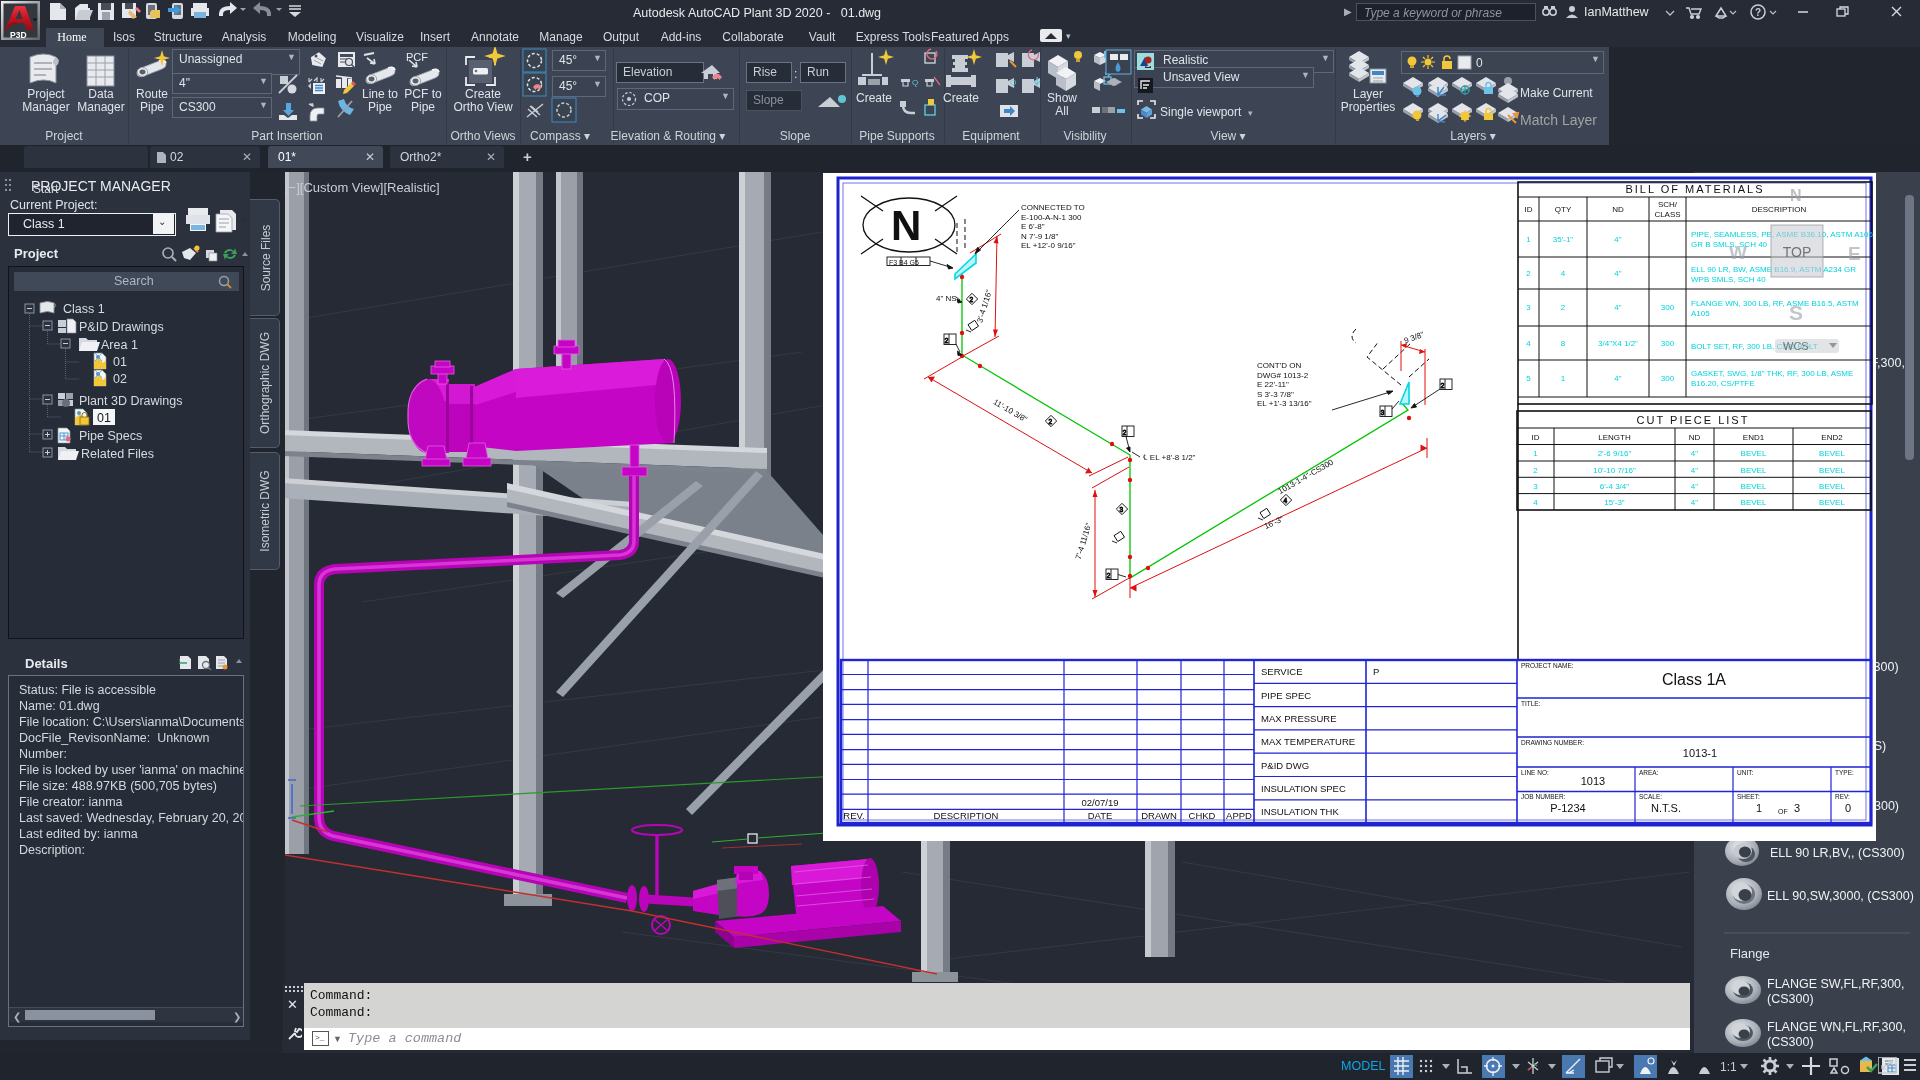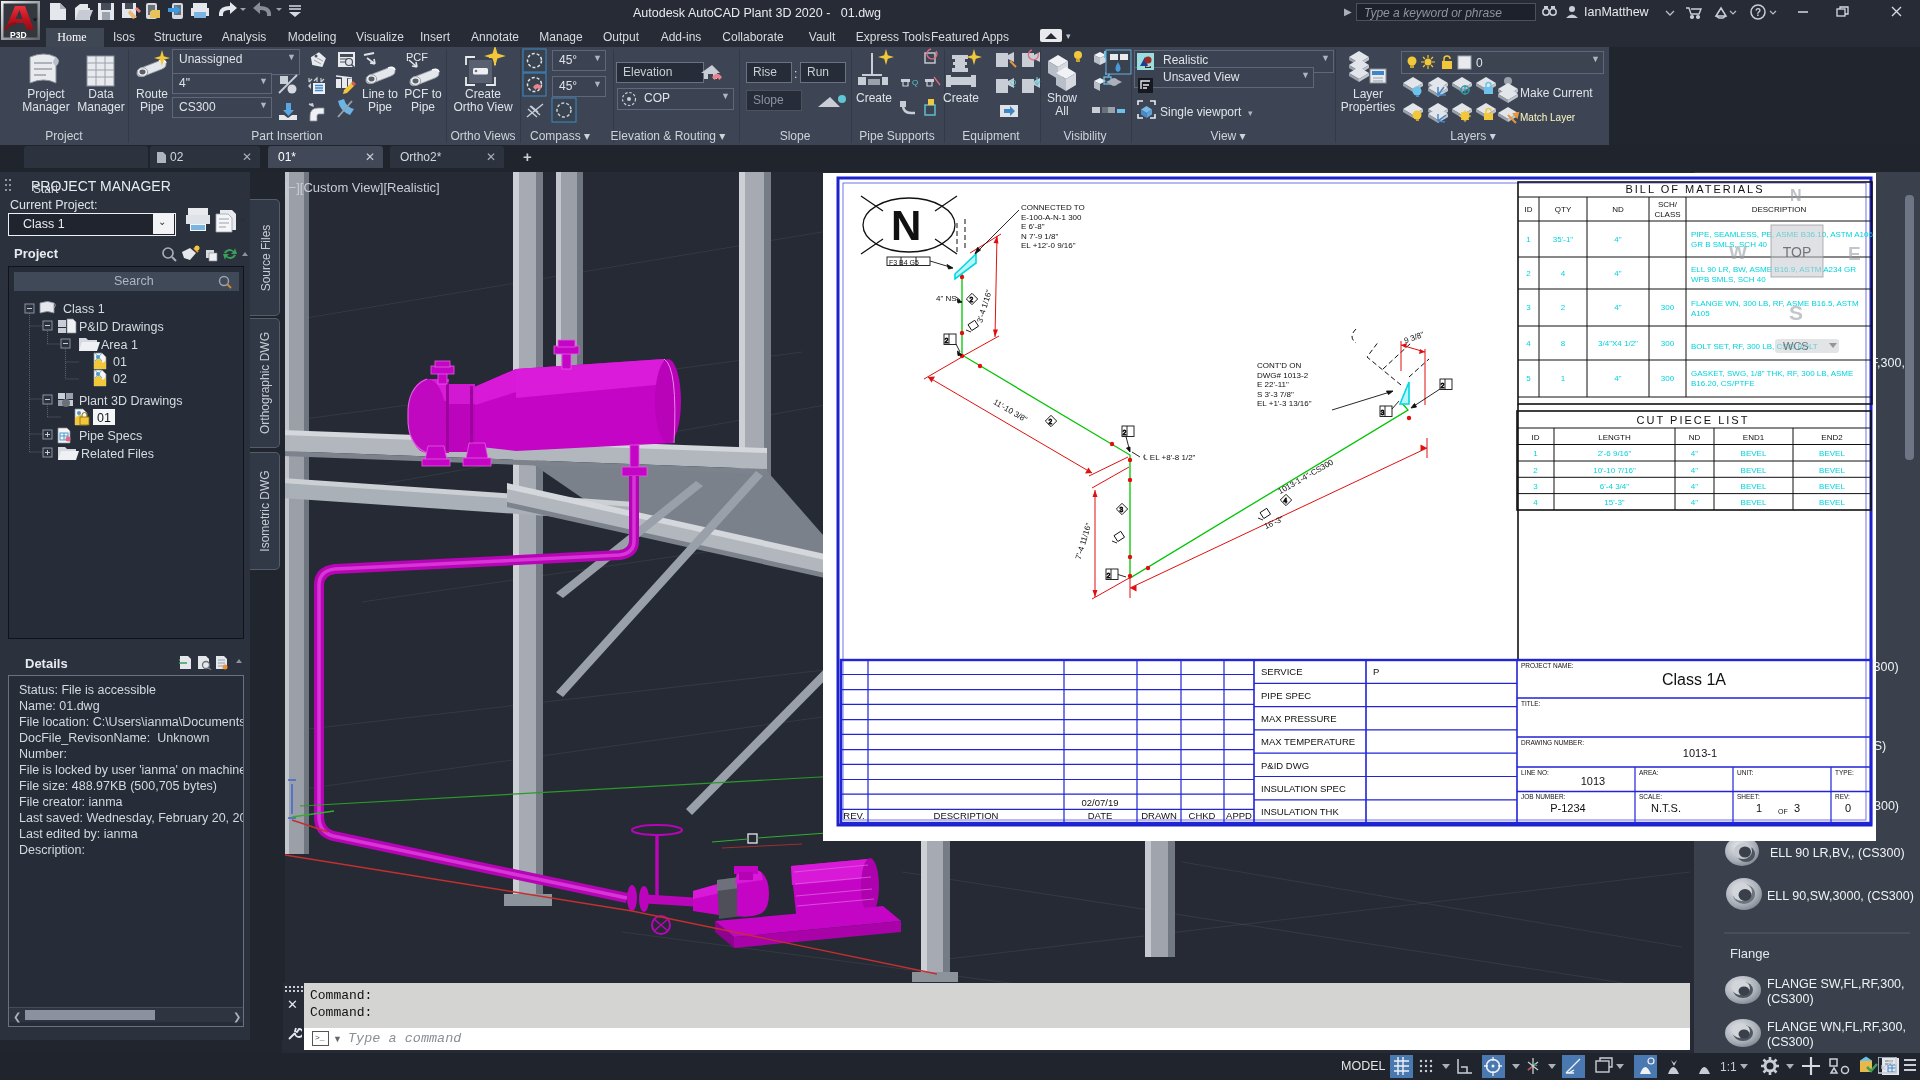--- a/index.html
+++ b/index.html
@@ -1097,21 +1097,21 @@
   <circle cx="24" cy="8" r="3.5" fill="#f2c73a"></circle>
       <g stroke="#f2c73a" stroke-width="1.2">
         <path d="M24 1 v3 M24 12 v3 M17 8 h3 M28 8 h3 M19 3 l2 2 M27 11 l2 2 M29 3 l-2 2 M21 11 l-2 2"></path>
       </g>
   <rect x="38" y="7" width="10" height="8" fill="#f2c73a"></rect>
       <path d="M40 7 v-2 a3 3 0 0 1 6 0" fill="none" stroke="#f2c73a" stroke-width="1.5"></path>
   <rect x="54" y="2" width="13" height="13" fill="#e8eaee" stroke="#9aa1ab"></rect>
   <text x="72" y="13" font-size="12" fill="#dfe3e9" font-family="Liberation Sans">0</text>
  </svg>
  <div class="t" style="left:1520px;top:39px;color:#dfe3e9;font-size:12px;">Make Current</div>
- <div class="t" style="left:1520px;top:65px;color:#fef9c3;font-size:10px;text-align:right;">Match Layer</div>
+ <div class="t" style="left:1520px;top:65px;color:#a3a3a3;font-size:14px;text-align:right;">Match Layer</div>
  <div class="rlbl" style="left:1473px;">Layers ▾</div>
 </div>
 <div class="ab" id="ribbondark"></div>
 <div class="ab" id="filetabs">
  <div class="ab" style="left:24px;top:1px;width:124px;height:22px;background:#2d333e;border-radius:3px 3px 0 0;">
       <div class="t" style="left:9px;top:4px;font-size:12px;color:#d2d7de;margin-top:32px;">Start</div>
     </div>
  <div class="ab" style="left:150px;top:1px;width:110px;height:22px;background:#2d333e;border-radius:3px 3px 0 0;">
   <svg class="ab" style="left:6px;top:5px;" width="11" height="13">
         <path d="M1 1 h6 l3 3 v8 h-9 z" fill="#aeb5bf"></path>
@@ -1155,21 +1155,21 @@
         <rect x="12" y="4" width="2" height="2"></rect>
         <rect x="16" y="4" width="2" height="2"></rect>
       </g>
     </svg>
  <div class="t" style="left:287px;top:997px;color:#e4e7ec;font-size:13px;z-index:6;">✕</div>
  <svg class="ab" style="left:286px;top:1026px;z-index:6;" width="16" height="16">
       <path d="M3 13 L9 7 M9 7 a4 4 0 1 0 4 -4 l-2 3 -2 -1 1 -3" fill="none" stroke="#e4e7ec" stroke-width="1.8"></path>
     </svg>
 </div>
 <div class="ab" id="statusbar">
- <div class="t" style="left:1341px;top:6px;font-size:12.5px;color:#e5e5e5;">MODEL</div>
+ <div class="t" style="left:1341px;top:6px;font-size:12.5px;color:#0ea5e9;">MODEL</div>
  <svg class="ab" style="left:1390px;top:0px;" width="530" height="27" viewBox="0 0 530 27">
   <rect x="0" y="2" width="23" height="23" fill="#4a78b0"></rect>
   <g stroke="#eef2f6" stroke-width="1.4">
         <path d="M4 8 h15 M4 13 h15 M4 18 h15 M8 4 v18 M13 4 v18"></path>
       </g>
   <g fill="#c9ced6">
         <circle cx="31" cy="8" r="1.2"></circle>
         <circle cx="36" cy="8" r="1.2"></circle>
         <circle cx="41" cy="8" r="1.2"></circle>
         <circle cx="31" cy="13" r="1.2"></circle>

